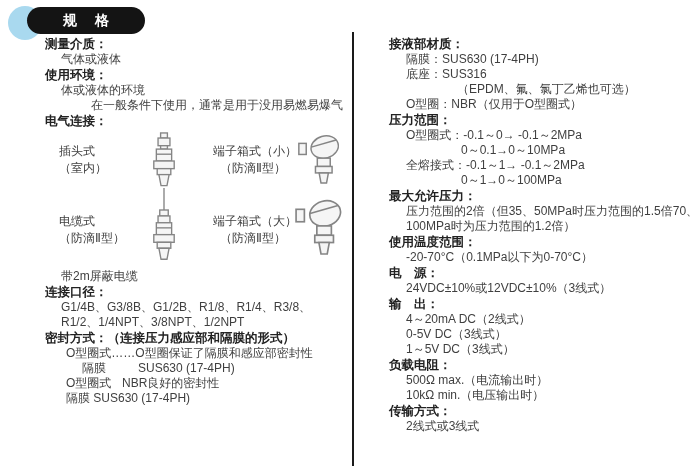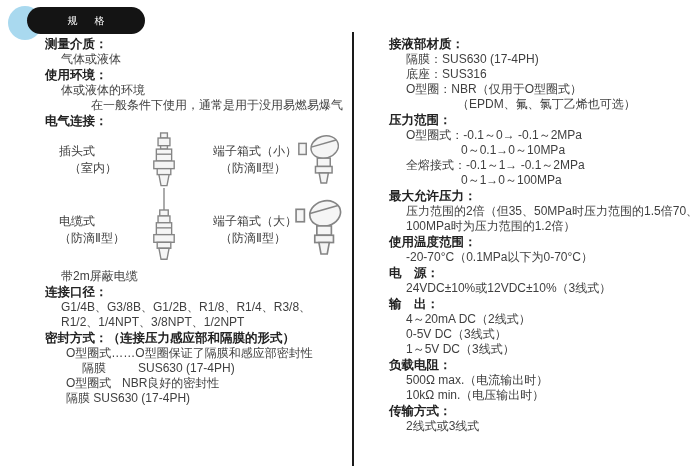--- a/index.html
+++ b/index.html
@@ -7,21 +7,21 @@
   body { font-family:"Liberation Sans","DejaVu Sans",sans-serif; }
   .page { position:relative; width:700px; height:466px; background:#ffffff; overflow:hidden; }
 
   
   .header { position:absolute; left:0; top:0; width:220px; height:44px; }
   .accent-circle { position:absolute; left:8px; top:6px; width:34px; height:34px;
                    border-radius:50%; background:#a9d9ef; }
   .title-pill { position:absolute; left:27px; top:7px; width:118px; height:27px;
                 background:#141414; border-radius:14px; color:#ffffff;
                 display:flex; align-items:center; justify-content:center; }
-  .title-pill span { font-size:10px; font-weight:normal; letter-spacing:7px; padding-left:7px;text-align:center; }
+  .title-pill span { font-size:14px; font-weight:bold; letter-spacing:7px; padding-left:7px;text-align:center; }
 
   
   .divider { position:absolute; left:352px; top:32px; width:2px; height:434px; background:#1a1a1a; }
 
   
   .col-left  { position:absolute; left:45px;  top:36px; width:308px; }
   .col-right { position:absolute; left:389px; top:36px; width:312px; }
 
   .h  { font-size:12.5px; font-weight:bold; color:#222; line-height:16px; white-space:nowrap; }
   .h.mt0 { margin-top:0; }
@@ -57,21 +57,21 @@
     <div class="ln i1">气体或液体</div>
 
     <div class="h">使用环境：</div>
     <div class="ln i1">体或液体的环境</div>
     <div class="ln i3">在一般条件下使用，通常是用于没用易燃易爆气</div>
 
     <div class="h">电气连接：</div>
 
     <div class="connectors">
       <div class="c-label" style="left:14px; top:12px;">插头式</div>
-      <div class="c-label" style="left:24px; top:29px;">（室内）</div>
+      <div class="c-label" style="left:14px; top:29px;">（室内）</div>
       <div class="c-icon" style="left:102px; top:0;">
         <svg width="34" height="60" viewBox="0 0 40 68" fill="#f5f5f5" stroke="#858585" stroke-width="1.6">
           <rect x="16" y="1" width="8" height="6"></rect>
           <rect x="13" y="7" width="14" height="9"></rect>
           <rect x="16" y="16" width="8" height="4"></rect>
           <rect x="11" y="20" width="18" height="14"></rect>
           <line x1="11" y1="26" x2="29" y2="26"></line>
           <rect x="8" y="34" width="24" height="9"></rect>
           <rect x="12" y="43" width="16" height="7"></rect>
           <path d="M14 50 h12 l-2.5 13 h-7 z"></path>
@@ -138,22 +138,22 @@
     </div>
 
     <div class="ln i2">隔膜 SUS630 (17-4PH)</div>
   </div>
 
   <div class="col-right">
 
     <div class="h mt0">接液部材质：</div>
     <div class="ln ri1">隔膜：SUS630 (17-4PH)</div>
     <div class="ln ri1">底座：SUS316</div>
+    <div class="ln ri4">（EPDM、氟、氯丁乙烯也可选）</div>
     <div class="ln ri1">O型圈：NBR（仅用于O型圈式）</div>
-    <div class="ln ri4">（EPDM、氟、氯丁乙烯也可选）</div>
 
     <div class="h">压力范围：</div>
     <div class="ln ri1">O型圈式：-0.1～0→ -0.1～2MPa</div>
     <div class="ln ri2">0～0.1→0～10MPa</div>
     <div class="ln ri1">全熔接式：-0.1～1→ -0.1～2MPa</div>
     <div class="ln ri2">0～1→0～100MPa</div>
 
     <div class="h">最大允许压力：</div>
     <div class="ln ri1">压力范围的2倍（但35、50MPa时压力范围的1.5倍70、</div>
     <div class="ln ri1">100MPa时为压力范围的1.2倍）</div>

